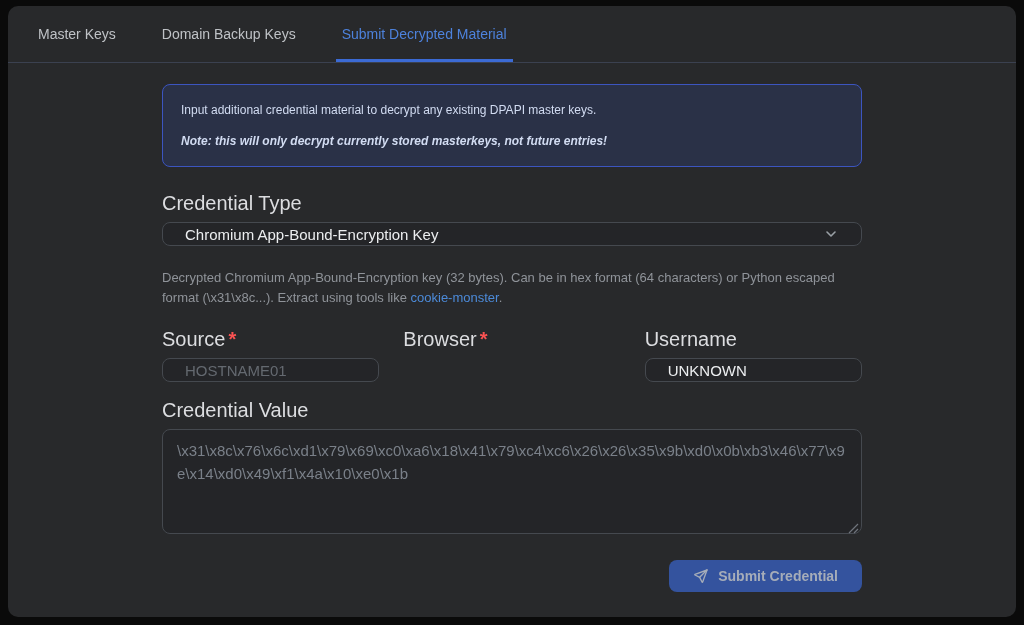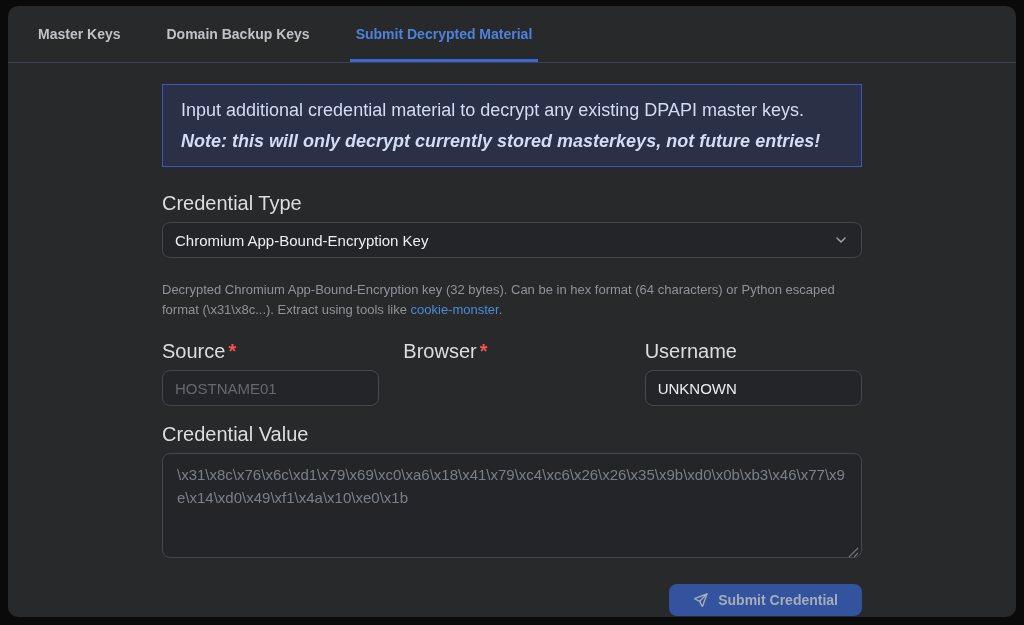--- a/index.html
+++ b/index.html
@@ -23,65 +23,65 @@
     align-items: stretch;
     gap: 34px;
     padding: 0 0 0 24px;
     border-bottom: 1px solid #3b4150;
   }
   .tab {
     display: flex;
     align-items: center;
     padding: 3px 6px 0 6px;
     font-size: 14px;
-    font-weight: 700;
+    font-weight: 400;
     color: #bfc2c6;
     border-bottom: 3px solid transparent;
     cursor: pointer;
     white-space: nowrap;
   }
   .tab.active {
     color: #4d82dc;
     border-bottom-color: #3b6ad4;
   }
   
   .content {
     width: 700px;
     margin: 0 auto;
     padding-top: 21px;
   }
   .info-box {
     background: #2a3147;
     border: 1px solid #3c55c0;
-    border-radius: 0;
+    border-radius: 8px;
     padding: 16px 18px;
     color: #d2dcf2;
-    font-size: 18px;
+    font-size: 12px;
     line-height: 18px;
   }
   .info-box .line1 { margin-bottom: 13px; }
   .info-box .line2 { font-weight: bold; font-style: italic; }
   .field-label {
     font-size: 20px;
     font-weight: 500;
     color: #dcdde0;
     margin-bottom: 7px;
   }
   .required-mark { color: #fa5252; margin-left: 3px; font-weight: 700; }
   .mt-25 { margin-top: 25px; }
   .mt-22 { margin-top: 22px; }
   .mt-20 { margin-top: 20px; }
   .mt-17 { margin-top: 17px; }
   .control {
-    height: 36px;
+    height: 24px;
     width: 100%;
     background: #242528;
     border: 1px solid #45494f;
     border-radius: 8px;
-    padding: 0 12px;
+    padding: 0 22px;
     font-size: 15px;
     color: #eceef0;
     font-family: "Liberation Sans", "DejaVu Sans", sans-serif;
     display: flex;
     align-items: center;
     justify-content: space-between;
     cursor: pointer;
   }
   input.control { display: block; cursor: text; }
   input.control::placeholder { color: #646970; opacity: 1; }

